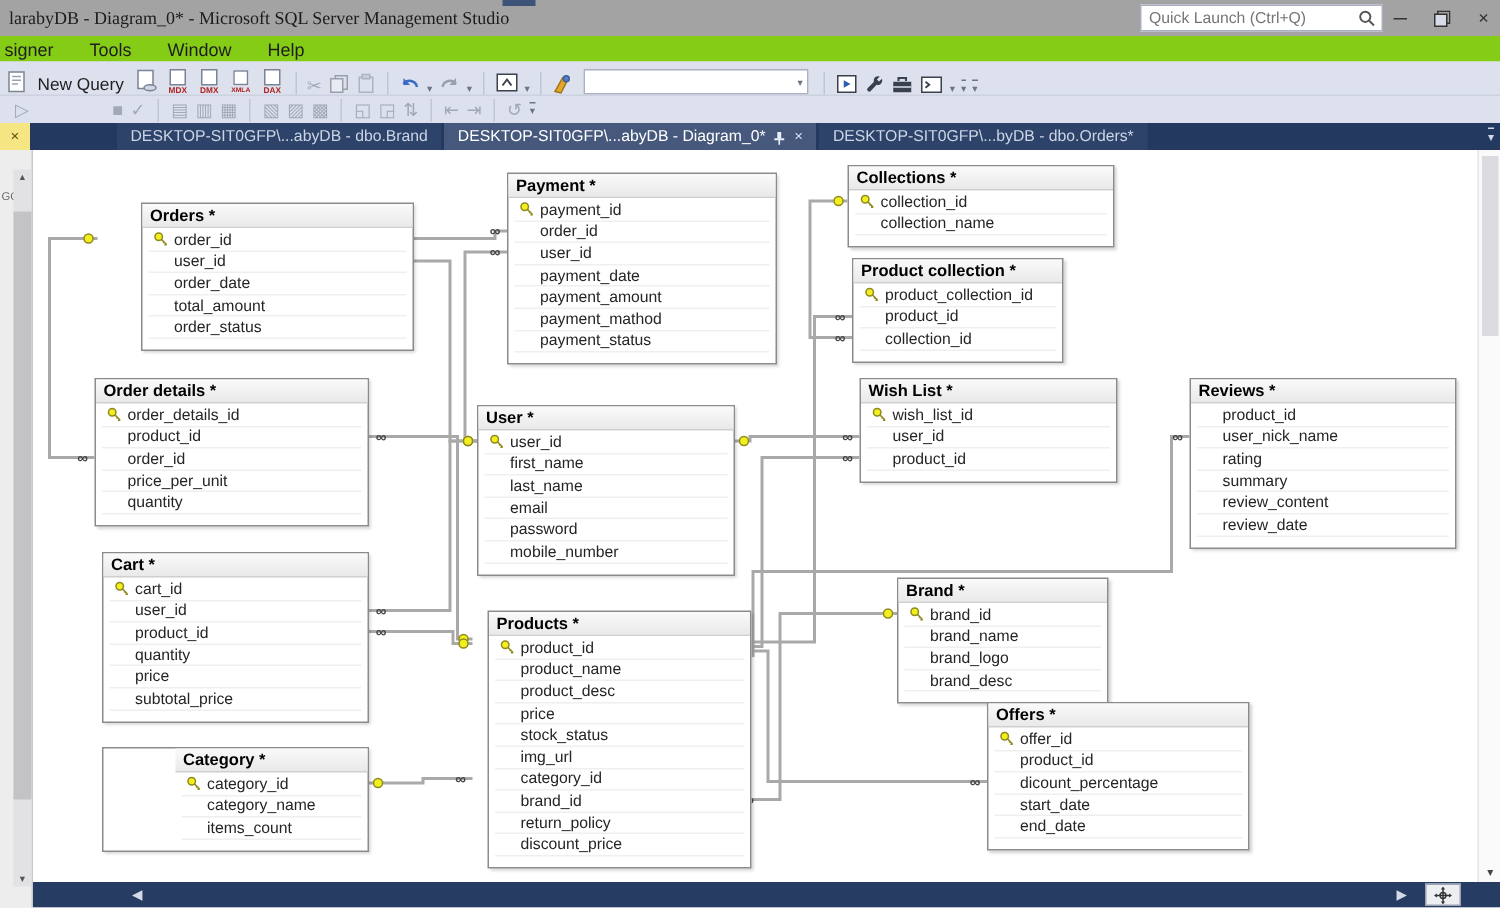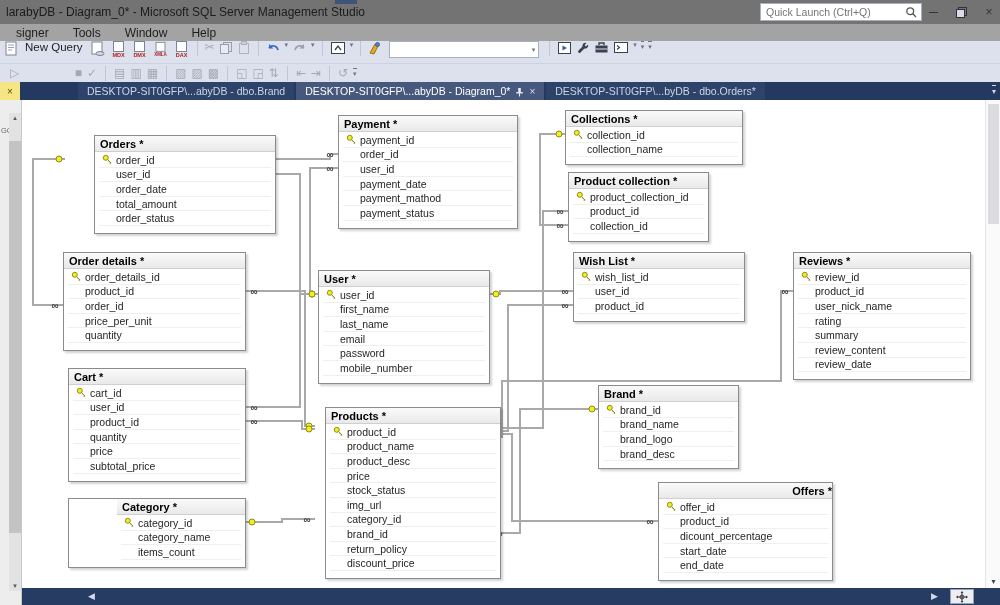--- a/index.html
+++ b/index.html
@@ -2,38 +2,38 @@
 <html><head>
 <meta charset="utf-8">
 <style>
   * { margin:0; padding:0; box-sizing:border-box; }
   html,body { width:1000px; height:605px; overflow:hidden;
     font-family:"Liberation Sans","DejaVu Sans",sans-serif; }
   body { position:relative; background:#dfe3ee; }
 
   
   .titlebar { position:absolute; left:0; top:0; width:1000px; height:24px;
-    background:#737373; display:flex; align-items:center; }
+    background:#a3a3a3; display:flex; align-items:center;font-family:Liberation Serif, serif; }
   .titlebar .title { font-size:12px; color:#1b1b1b; margin-left:6px; }
   .top-artifact { position:absolute; left:335px; top:0; width:22px; height:4px; background:#3d5478; }
   .quick-launch { position:absolute; right:78px; top:3px; width:162px; height:18px;
     background:#fff; border:1px solid #a9b0c2; display:flex; align-items:center; }
   .quick-launch input { flex:1; border:none; outline:none; font-size:10.5px; color:#444;
     padding-left:5px; font-family:inherit; background:transparent; }
   .win-btns { position:absolute; right:4px; top:0; height:24px; display:flex; align-items:center; gap:14px; }
   .win-btn { width:14px; height:14px; display:flex; align-items:center; justify-content:center;
     color:#333; font-size:12px; cursor:default; }
   .min-glyph { width:9px; height:1px; background:#333; display:block; }
 
   .menubar { position:absolute; left:0; top:24px; width:1000px; height:17px;
-    background:#a3a3a3; display:flex; align-items:center; gap:20px; padding-left:14px; }
+    background:#84cc16; display:flex; align-items:center; gap:20px; padding-left:1px; }
   .menu-item { font-size:12px; color:#1e1e1e; padding:0 2px; }
 
   .toolbar1 { position:absolute; left:0; top:41px; width:1000px; height:23px;
-    background:#dde1ee; display:flex; align-items:flex-start; gap:4px; padding-left:4px;
+    background:#dde1ee; display:flex; align-items:flex-end; gap:4px; padding-left:4px;
     border-bottom:1px solid #cdd2e0; }
   .toolbar2 { position:absolute; left:0; top:64px; width:1000px; height:18px;
     background:#dde1ee; display:flex; align-items:center; gap:5px; padding-left:10px; }
   .tb-sep { width:1px; height:15px; background:#c0c6d6; margin:0 3px; }
   .tb-label { font-size:11.5px; color:#1e1e1e; margin:0 2px; }
   .tb-label.dim { color:#6e7585;margin-top:32px; }
   .tb-glyph { font-size:12px; color:#39414f; line-height:1; }
   .tb-glyph.dim { color:#a2a9b6; }
   .tb-caret { font-size:7px; color:#6e7585; }
   .combo { width:150px; height:17px; background:#fff; border:1px solid #a9b0c2;
@@ -451,20 +451,24 @@
           <div class="erow">
             <span class="ekey"></span>
             <span class="ename">user_id</span>
           </div>
           <div class="erow">
             <span class="ekey"></span>
             <span class="ename">payment_date</span>
           </div>
           <div class="erow">
             <span class="ekey"></span>
+            <span class="ename">payment_amount</span>
+          </div>
+          <div class="erow">
+            <span class="ekey"></span>
             <span class="ename">payment_mathod</span>
           </div>
           <div class="erow">
             <span class="ekey"></span>
             <span class="ename">payment_status</span>
           </div>
         </div>
       </div>
       <div class="etable" style="left: 296px; top: 170px; width: 172px;">
         <div class="ehead">User *</div>
@@ -631,21 +635,21 @@
           <div class="erow">
             <span class="ekey"></span>
             <span class="ename">brand_logo</span>
           </div>
           <div class="erow">
             <span class="ekey"></span>
             <span class="ename">brand_desc</span>
           </div>
         </div>
       </div>
-      <div class="etable" style="left: 636px; top: 382px; width: 175px; text-align: right;">
+      <div class="etable" style="left: 636px; top: 368px; width: 175px;">
         <div class="ehead">Offers *</div>
         <div class="efields">
           <div class="erow">
             <span class="ekey">
               <svg width="11" height="11" viewBox="0 0 11 11">
                 <circle cx="3.8" cy="3.8" r="2.5" fill="#f3ef1f" stroke="#8f8a1d"></circle>
                 <path d="M5.6 5.6 L9 9 M7.6 9.2 h1.6 M6.6 7.6 h1.4" stroke="#8f8a1d" stroke-width="1" fill="none"></path>
               </svg>
             </span>
             <span class="ename">offer_id</span>
@@ -664,29 +668,20 @@
           </div>
           <div class="erow">
             <span class="ekey"></span>
             <span class="ename">end_date</span>
           </div>
         </div>
       </div>
       <div class="etable" style="left: 771px; top: 152px; width: 178px;">
         <div class="ehead">Reviews *</div>
         <div class="efields">
-          <div class="erow">
-            <span class="ekey">
-              <svg width="11" height="11" viewBox="0 0 11 11">
-                <circle cx="3.8" cy="3.8" r="2.5" fill="#f3ef1f" stroke="#8f8a1d"></circle>
-                <path d="M5.6 5.6 L9 9 M7.6 9.2 h1.6 M6.6 7.6 h1.4" stroke="#8f8a1d" stroke-width="1" fill="none"></path>
-              </svg>
-            </span>
-            <span class="ename">review_id</span>
-          </div>
           <div class="erow">
             <span class="ekey"></span>
             <span class="ename">product_id</span>
           </div>
           <div class="erow">
             <span class="ekey"></span>
             <span class="ename">user_nick_name</span>
           </div>
           <div class="erow">
             <span class="ekey"></span>

